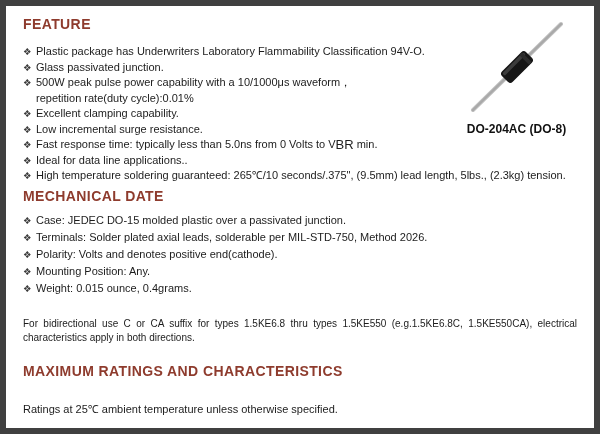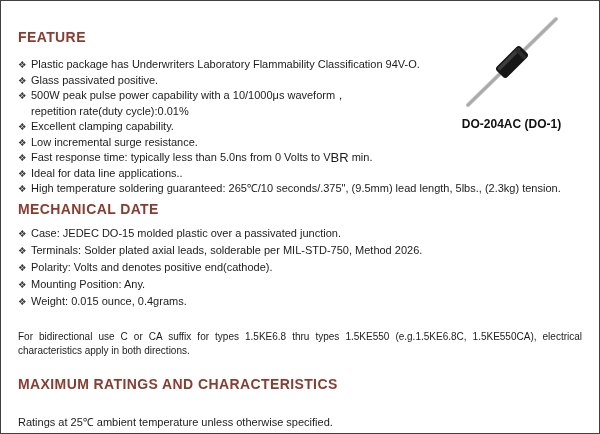--- a/index.html
+++ b/index.html
@@ -1,21 +1,21 @@
 <!DOCTYPE html>
 <html><head>
 <meta charset="utf-8">
 <style>
   html,body{margin:0;padding:0;}
   body{width:600px;height:434px;background:#e9e9e9;font-family:"Liberation Sans",sans-serif;}
   .page{
     position:relative;box-sizing:border-box;
     width:600px;height:434px;
-    background:#ffffff;border:1px solid #404040;
-    padding:28px 17px;overflow:hidden;
+    background:#ffffff;border:6px solid #404040;
+    padding:10px 17px;overflow:hidden;
     color:#1c1c1c;
   }
   .heading{
     font-size:14px;font-weight:bold;color:#8e3b2d;
     letter-spacing:0.4px;line-height:16px;
   }
   .list{margin-top:12px;}
   .li{display:flex;align-items:flex-start;font-size:11px;line-height:15.5px;}
   .mech .li{line-height:17px;}
   .bullet{
@@ -48,21 +48,21 @@
 
   <div class="sec-feature">
     <div class="heading">FEATURE</div>
     <div class="list">
       <div class="li">
         <span class="bullet">❖</span>
         <span>Plastic package has Underwriters Laboratory Flammability Classification 94V-O.</span>
       </div>
       <div class="li">
         <span class="bullet">❖</span>
-        <span>Glass passivated positive.</span>
+        <span>Glass passivated junction.</span>
       </div>
       <div class="li">
         <span class="bullet">❖</span>
         <span>500W peak pulse power capability with a 10/1000μs waveform，</span>
       </div>
       <div class="li cont">
         <span>repetition rate(duty cycle):0.01%</span>
       </div>
       <div class="li">
         <span class="bullet">❖</span>
@@ -90,21 +90,21 @@
   <div class="figure">
     <svg width="120" height="102" viewBox="0 0 120 102">
       <line x1="16" y1="94" x2="104" y2="8" stroke="#c2c2c2" stroke-width="4" stroke-linecap="round"></line>
       <line x1="16" y1="94" x2="104" y2="8" stroke="#a9a9a9" stroke-width="2.4" stroke-linecap="round"></line>
       <g transform="rotate(-45 60 51)">
         <rect x="43" y="43.5" width="34" height="15" rx="3.5" fill="#161616"></rect>
         <rect x="45" y="45" width="30" height="3.5" rx="1.7" fill="#3c3c3c"></rect>
         <rect x="70" y="44" width="4" height="14" rx="1.5" fill="#2b2b2b"></rect>
       </g>
     </svg>
-    <div class="fig-label">DO-204AC (DO-1)</div>
+    <div class="fig-label">DO-204AC (DO-8)</div>
   </div>
 
   <div class="sec-mech mech">
     <div class="heading">MECHANICAL DATE</div>
     <div class="list">
       <div class="li">
         <span class="bullet">❖</span>
         <span>Case: JEDEC DO-15 molded plastic over a passivated junction.</span>
       </div>
       <div class="li">

